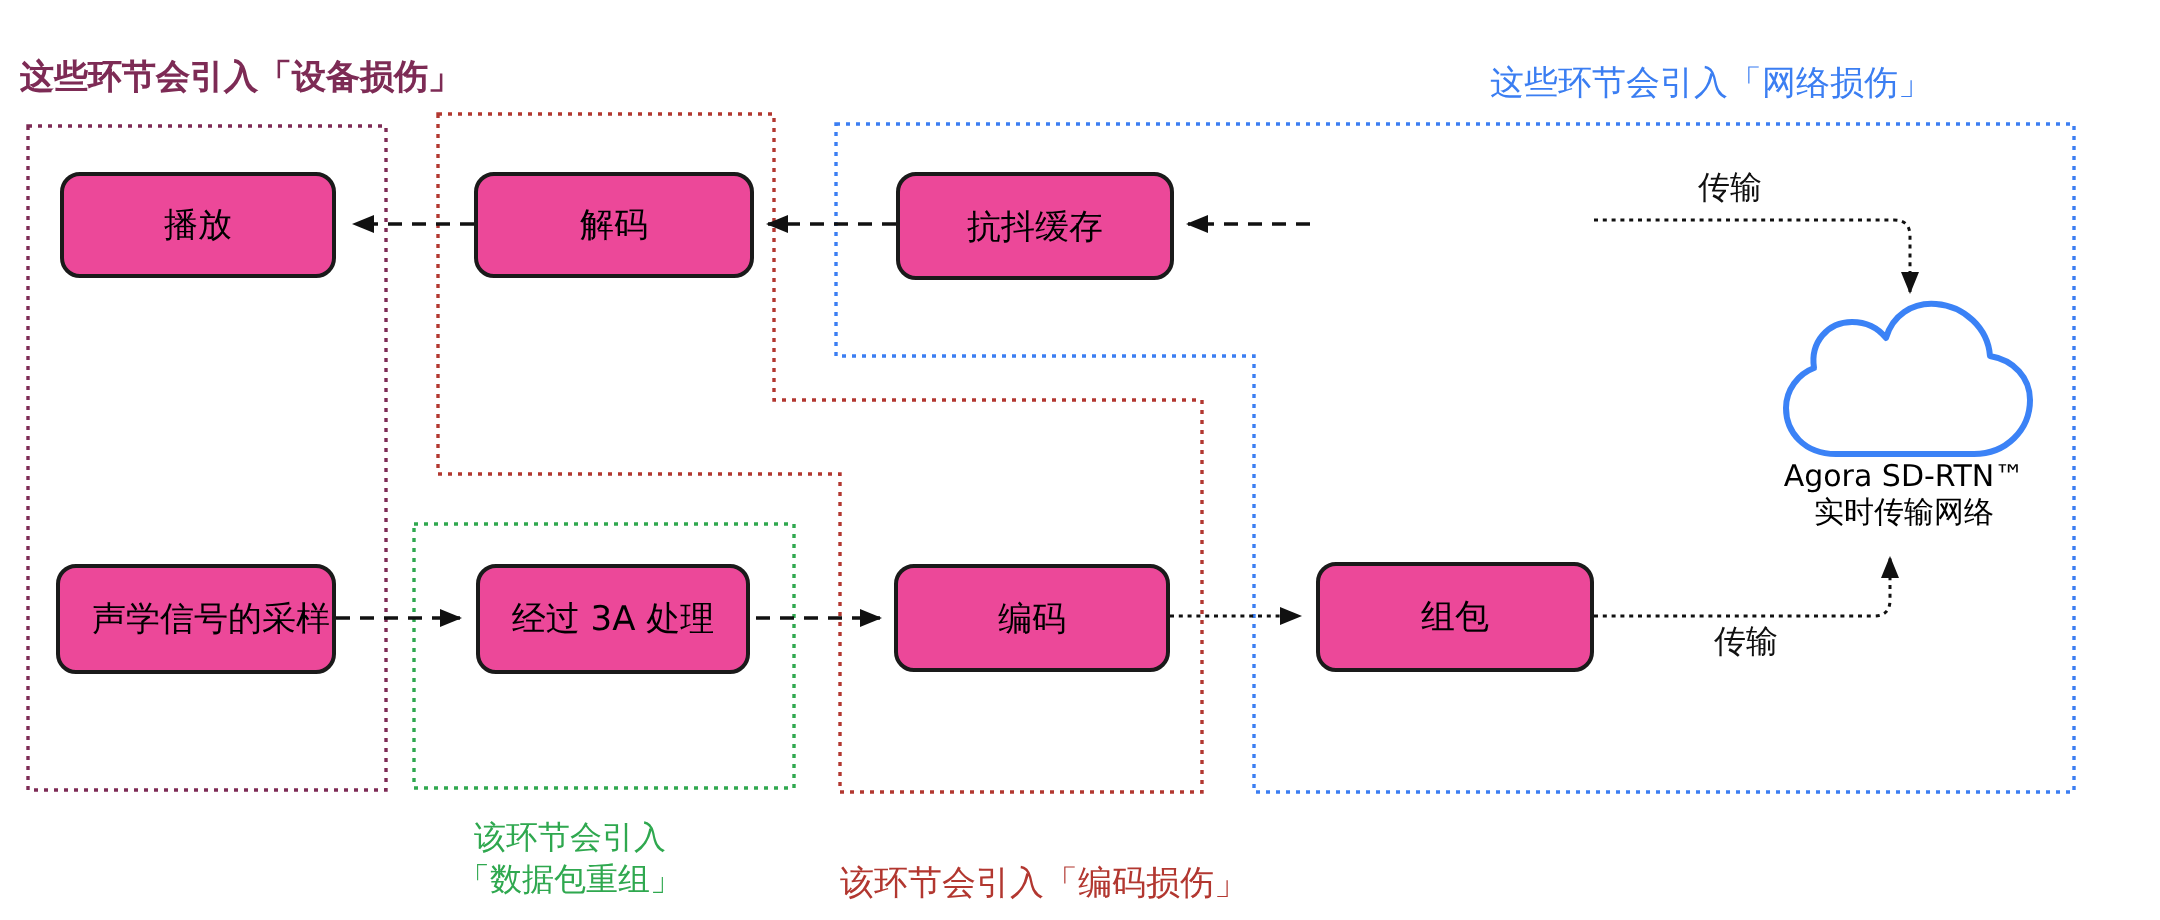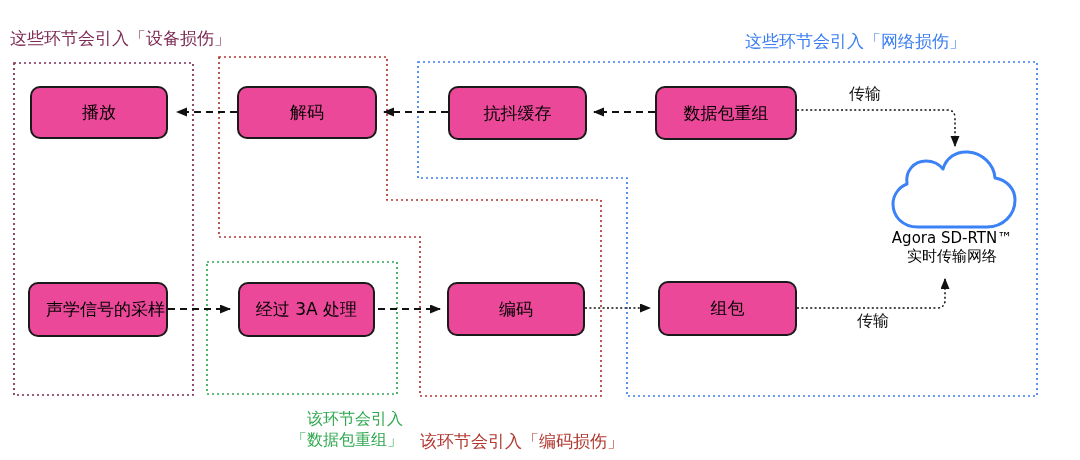--- a/index.html
+++ b/index.html
@@ -7,21 +7,21 @@
     position:relative;width:1080px;height:460px;background:#ffffff;overflow:hidden;
     font-family:"DejaVu Sans","Liberation Sans",sans-serif;color:#000;
   }
   .layer{position:absolute;left:0;top:0;}
   .node{
     position:absolute;background:#ec4899;border:2px solid #1a1a1a;border-radius:10px;
     display:flex;align-items:center;justify-content:center;
     font-size:17px;color:#000;box-sizing:border-box;white-space:nowrap;
   }
   .lbl{position:absolute;white-space:nowrap;font-size:17px;}
-  .lbl-device{color:#7d2b55;}
+  .lbl-device{color:#7d2b55;font-weight:bold;}
   .lbl-network{color:#3b7ef2;}
   .lbl-signal{color:#2fa84f;font-size:16px;text-align:center;white-space:normal;line-height:21px;}
   .lbl-coding{color:#b23730;}
   .lbl-trans{color:#111;font-size:16px;}
   .cloud-caption{
     position:absolute;text-align:center;color:#000;font-size:15px;line-height:18px;white-space:nowrap;
   }
 </style>
 </head>
 <body>
@@ -58,33 +58,32 @@
              C933 161 939 164 943 169
              C946 158 956 151 968 152
              C982 153 994 164 995 178
              C1007 180 1015 189 1015 200
              C1015 215 1003 227 987 227
              Z" fill="#ffffff" stroke="#3b82f6" stroke-width="3" stroke-linejoin="round" stroke-linecap="round"></path>
   </svg>
 
   <div class="lbl lbl-device" style="left:10px;top:27px;">这些环节会引入「设备损伤」</div>
   <div class="lbl lbl-network" style="left:745px;top:30px;">这些环节会引入「网络损伤」</div>
-  <div class="lbl lbl-signal" style="left:213px;top:408px;width:190px;text-align:right;">
+  <div class="lbl lbl-signal" style="left:190px;top:408px;width:190px;">
     <div>该环节会引入</div>
     <div>「数据包重组」</div>
   </div>
   <div class="lbl lbl-coding" style="left:420px;top:430px;">该环节会引入「编码损伤」</div>
 
   <div class="lbl lbl-trans" style="left:849px;top:84px;">传输</div>
   <div class="lbl lbl-trans" style="left:857px;top:311px;">传输</div>
 
   <div class="node" style="left:30px;top:86px;width:138px;height:53px;">播放</div>
   <div class="node" style="left:237px;top:86px;width:140px;height:53px;">解码</div>
   <div class="node" style="left:448px;top:86px;width:139px;height:54px;">抗抖缓存</div>
-  <div class="node" style="left:655px;top:86px;width:142px;height:54px;">数据包重组</div>
 
   <div class="node" style="left:28px;top:282px;width:140px;height:55px;padding-left:15px;">声学信号的采样</div>
   <div class="node" style="left:238px;top:282px;width:137px;height:55px;">经过 3A 处理</div>
   <div class="node" style="left:447px;top:282px;width:138px;height:54px;">编码</div>
   <div class="node" style="left:658px;top:281px;width:139px;height:55px;">组包</div>
 
   <div class="cloud-caption" style="left:872px;top:229px;width:160px;">
     <div>Agora SD-RTN™</div>
     <div>实时传输网络</div>
   </div>

